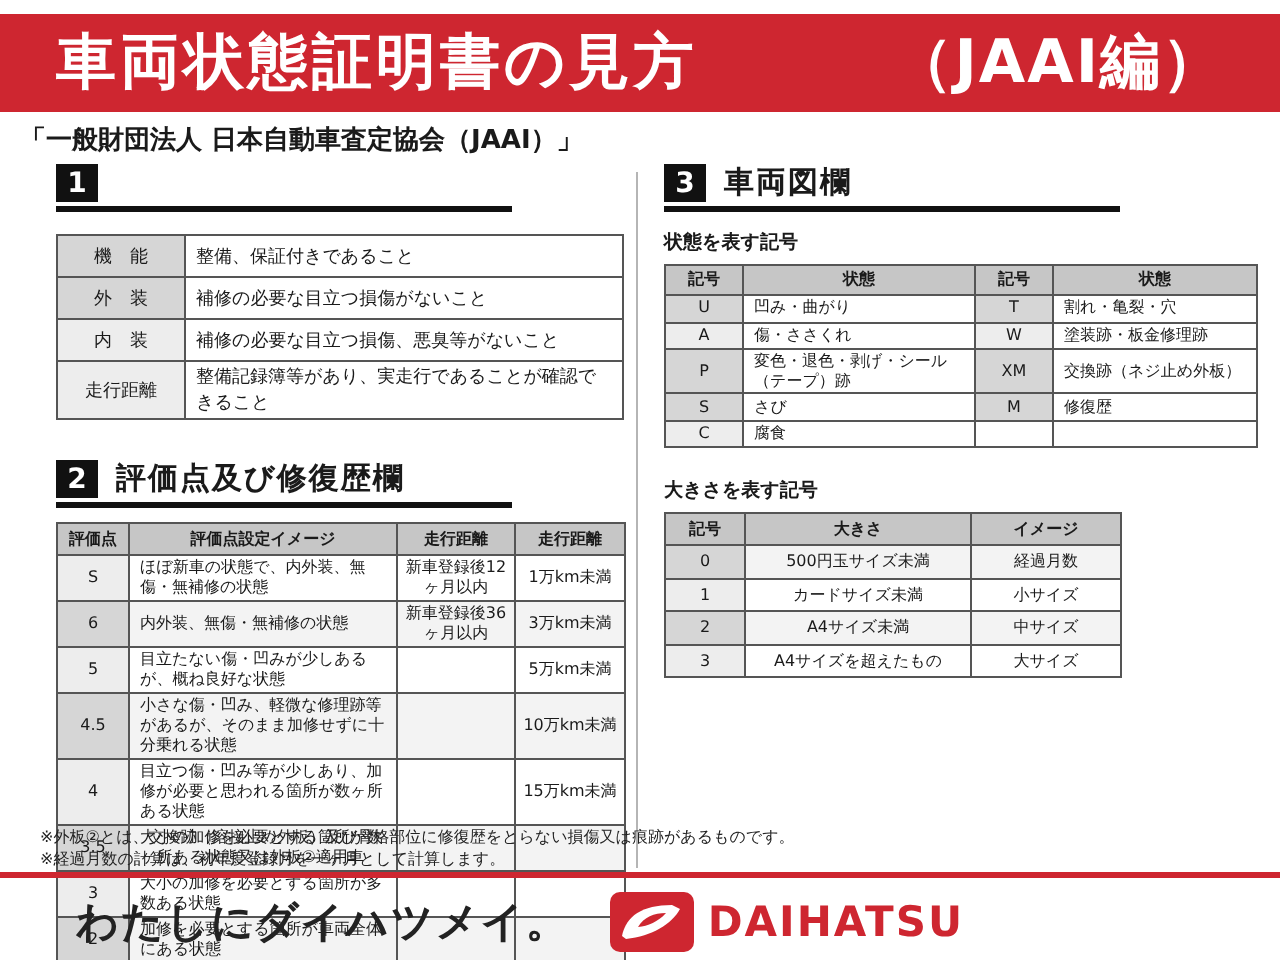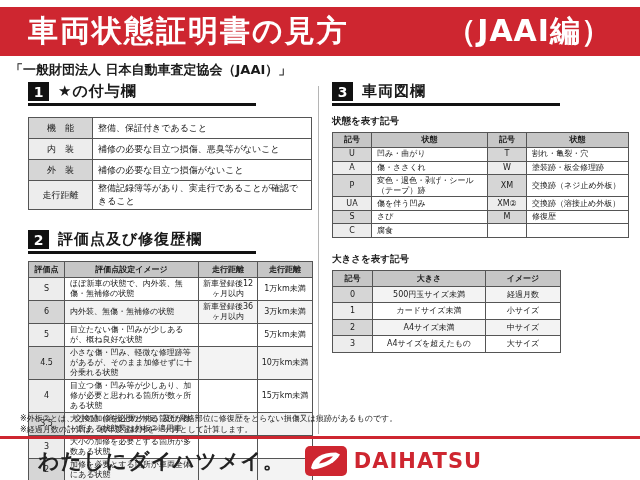--- a/index.html
+++ b/index.html
@@ -90,36 +90,35 @@
   <span class="banner-edition">（JAAI編）</span>
 </div>
 <div class="subtitle">「一般財団法人 日本自動車査定協会（JAAI）」</div>
 
 <div class="v-divider"></div>
 
 <div class="col-left">
 
   <div class="sec-head">
     <span class="sec-num">1</span>
-    <span class="sec-title">★の付与欄</span>
   </div>
 
   <table class="t1">
     <tbody>
       <tr>
         <td class="c1 sym-a">機　能</td>
         <td class="txt">整備、保証付きであること</td>
       </tr>
       <tr>
+        <td class="c1 sym-a">外　装</td>
+        <td class="txt">補修の必要な目立つ損傷がないこと</td>
+      </tr>
+      <tr>
         <td class="c1 sym-b">内　装</td>
         <td class="txt">補修の必要な目立つ損傷、悪臭等がないこと</td>
-      </tr>
-      <tr>
-        <td class="c1 sym-a">外　装</td>
-        <td class="txt">補修の必要な目立つ損傷がないこと</td>
       </tr>
       <tr>
         <td class="c1 sym-b">走行距離</td>
         <td class="txt">整備記録簿等があり、実走行であることが確認できること</td>
       </tr>
     </tbody>
   </table>
 
   <div class="sec-head sec2-head">
     <span class="sec-num">2</span>
@@ -214,26 +213,20 @@
         <td class="c1 sym-b">A</td>
         <td class="c2 txt">傷・ささくれ</td>
         <td class="c3 sym-b">W</td>
         <td class="c4 txt">塗装跡・板金修理跡</td>
       </tr>
       <tr>
         <td class="c1 sym-a">P</td>
         <td class="c2 txt">変色・退色・剥げ・シール（テープ）跡</td>
         <td class="c3 sym-a">XM</td>
         <td class="c4 txt">交換跡（ネジ止め外板）</td>
-      </tr>
-      <tr>
-        <td class="c1 sym-b">UA</td>
-        <td class="c2 txt">傷を伴う凹み</td>
-        <td class="c3 sym-b">XM②</td>
-        <td class="c4 txt">交換跡（溶接止め外板）</td>
       </tr>
       <tr>
         <td class="c1 sym-a">S</td>
         <td class="c2 txt">さび</td>
         <td class="c3 sym-a">M</td>
         <td class="c4 txt">修復歴</td>
       </tr>
       <tr>
         <td class="c1 sym-b">C</td>
         <td class="c2 txt">腐食</td>

